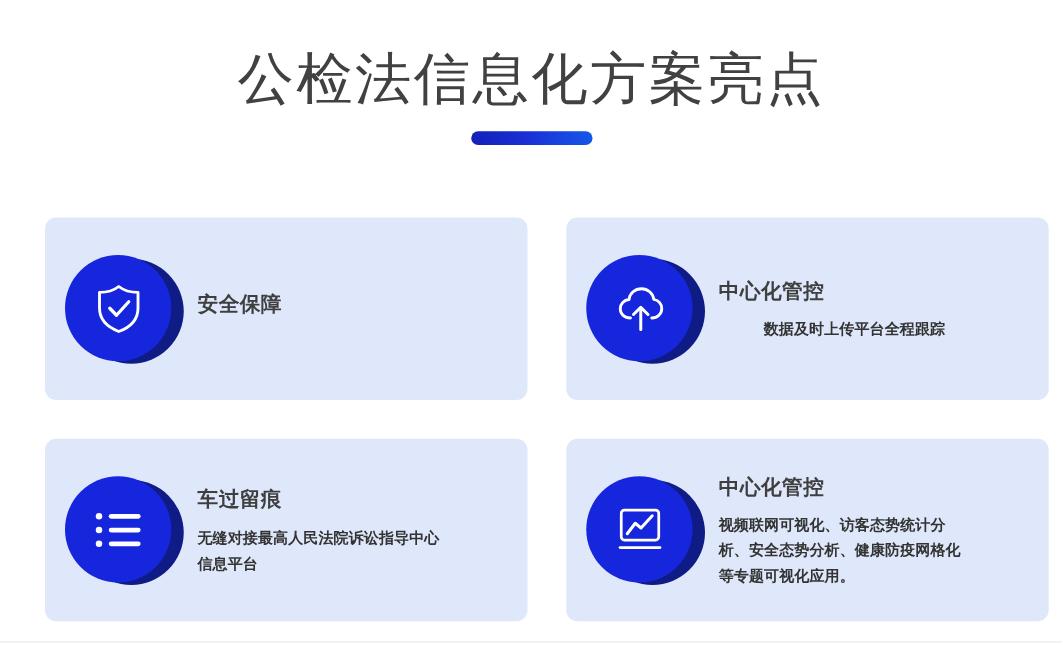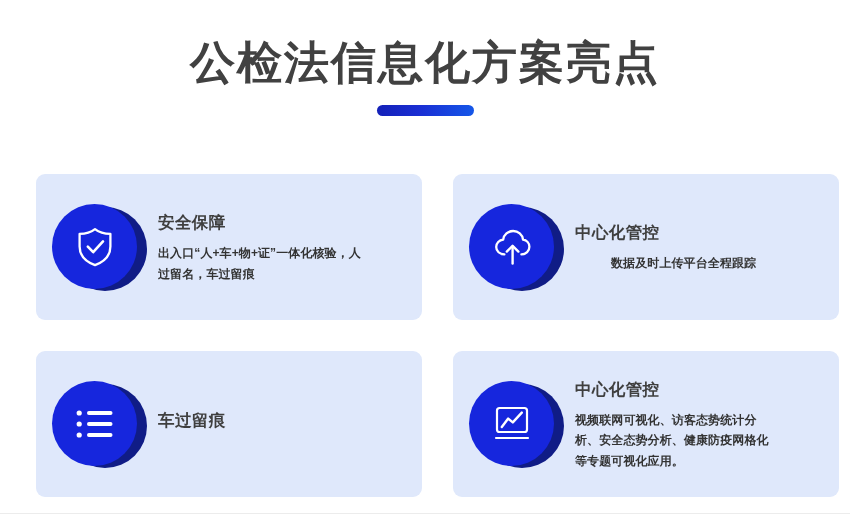--- a/index.html
+++ b/index.html
@@ -20,21 +20,21 @@
   }
 
   
   .header {
     padding-top: 38px;
     text-align: center;
   }
 
   .page-title {
     font-size: 45px;
-    font-weight: bold;
+    font-weight: normal;
     letter-spacing: 2px;
     color: #414141;
     line-height: 1.12;
     white-space: nowrap;
   }
 
   .title-underline {
     width: 97px;
     height: 11px;
     margin: 17px auto 0 auto;
@@ -154,21 +154,20 @@
           <span>
             <svg width="40" height="42" viewBox="0 0 40 42" fill="none">
               <path d="M20 3.2 C25 7.2 31.5 7.9 35.4 7.9 L35.4 20.5 C35.4 29.6 29 35.8 20 39.2 C11 35.8 4.6 29.6 4.6 20.5 L4.6 7.9 C8.5 7.9 15 7.2 20 3.2 Z" stroke="#ffffff" stroke-width="2.3" stroke-linejoin="round" fill="none"></path>
               <path d="M12.8 20.6 L18.2 26.2 L28.0 15.4" stroke="#ffffff" stroke-width="2.6" stroke-linecap="round" stroke-linejoin="round" fill="none"></path>
             </svg>
           </span>
         </div>
       </div>
       <div class="card-text">
         <div class="card-title">安全保障</div>
-        <div class="card-desc">出入口“人+车+物+证”一体化核验，人过留名，车过留痕</div>
       </div>
     </div>
 
     <div class="card single-line">
       <div class="icon-badge">
         <div class="icon-shadow"></div>
         <div class="icon-main">
           <span>
             <svg width="44" height="42" viewBox="0 0 44 42" fill="none">
               <path d="M14.4 28.4 C9.6 28.4 6.2 25.2 6.2 21.0 C6.2 17.2 9.2 14.0 13.2 13.6 C13.8 8.6 18.0 5.0 23.2 5.0 C28.2 5.0 32.4 8.6 33.0 13.5 C36.6 14.0 39.4 17.0 39.4 20.8 C39.4 25.0 36.0 28.4 31.4 28.4" stroke="#ffffff" stroke-width="2.3" stroke-linecap="round" stroke-linejoin="round" fill="none"></path>
@@ -195,20 +194,21 @@
               <circle cx="4.2" cy="27.0" r="2.6" fill="#ffffff"></circle>
               <rect x="12.0" y="3.1" width="25.5" height="3.8" rx="1.9" fill="#ffffff"></rect>
               <rect x="12.0" y="14.1" width="25.5" height="3.8" rx="1.9" fill="#ffffff"></rect>
               <rect x="12.0" y="25.1" width="25.5" height="3.8" rx="1.9" fill="#ffffff"></rect>
             </svg>
           </span>
         </div>
       </div>
       <div class="card-text">
         <div class="card-title">车过留痕</div>
+        <div class="card-desc">无缝对接最高人民法院诉讼指导中心信息平台</div>
       </div>
     </div>
 
     <div class="card">
       <div class="icon-badge">
         <div class="icon-shadow"></div>
         <div class="icon-main">
           <span>
             <svg width="42" height="40" viewBox="0 0 42 40" fill="none">
               <rect x="6.0" y="4.0" width="30.0" height="24.0" rx="2.6" stroke="#ffffff" stroke-width="2.2" fill="none"></rect>

